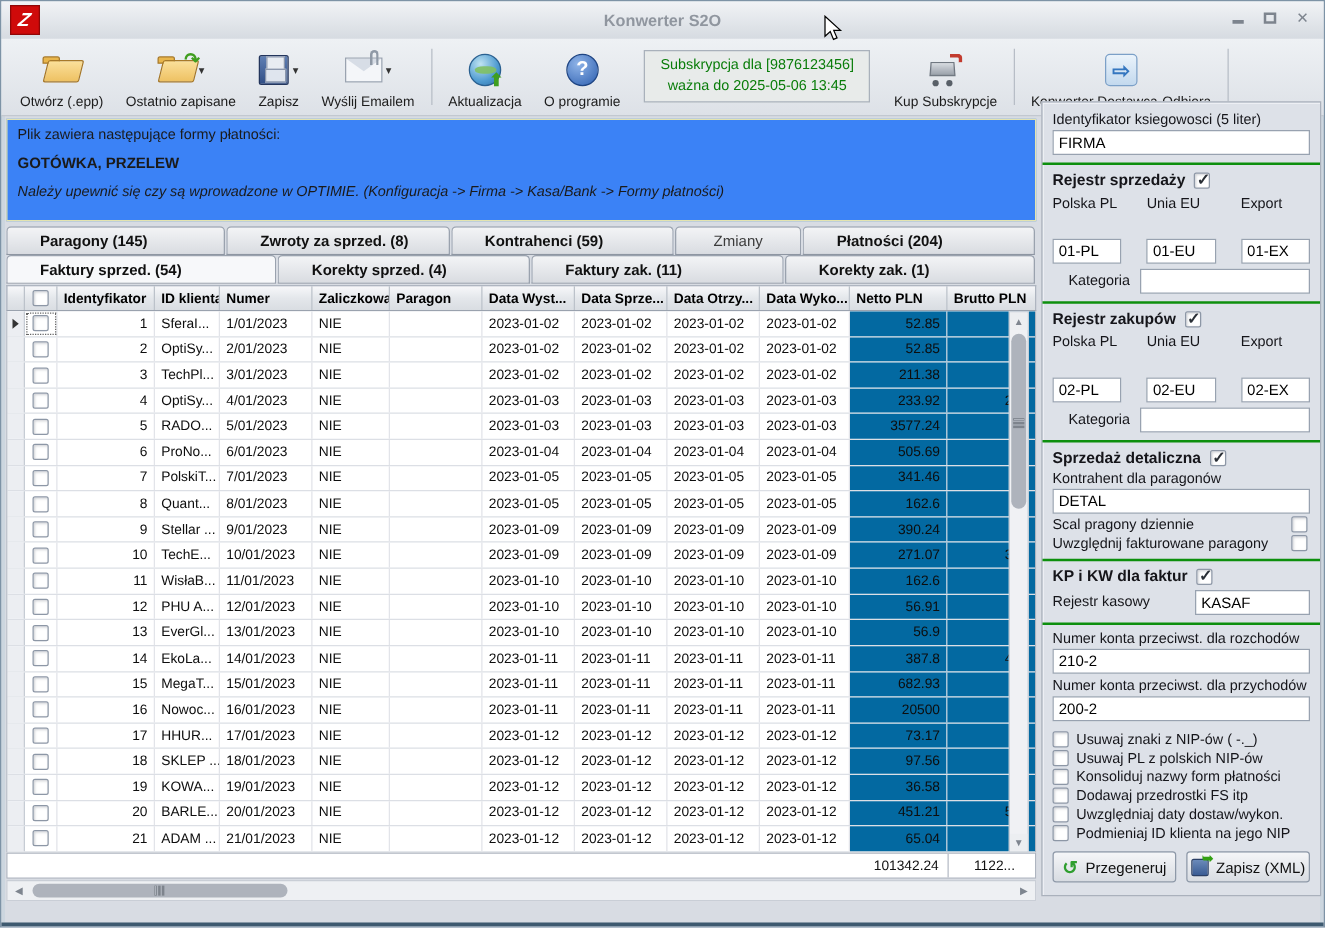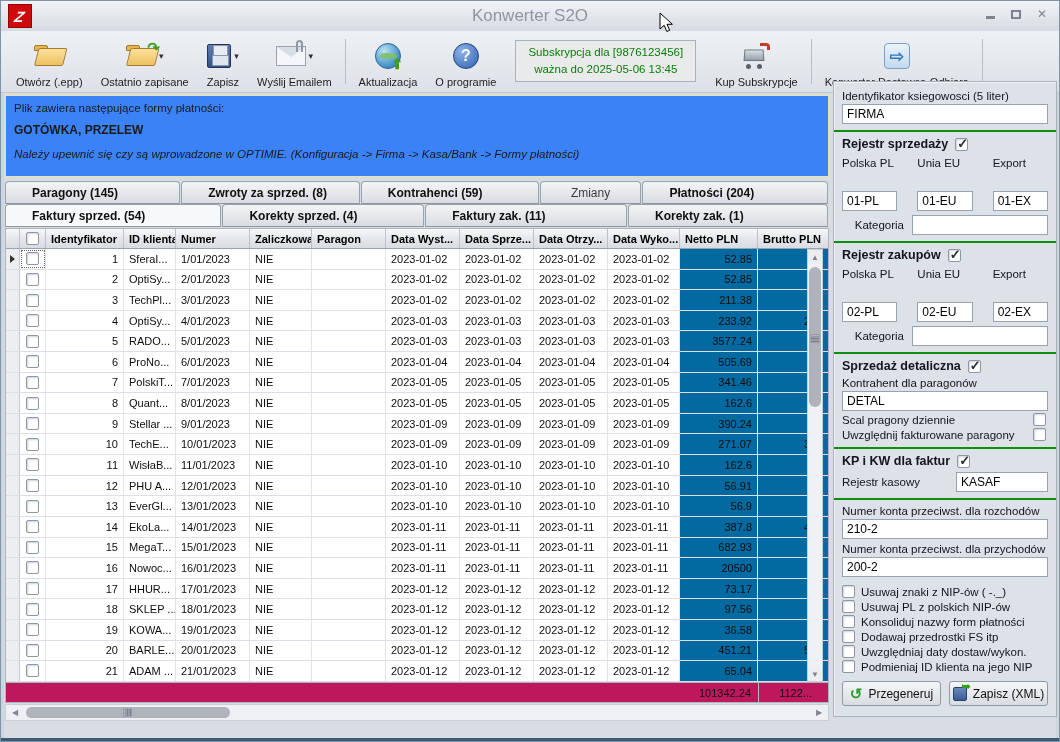--- a/index.html
+++ b/index.html
@@ -7,21 +7,21 @@
   .window{position:relative;width:1060px;height:742px;background:#d8dce3;
     border:1px solid #7d93a6;box-shadow:inset 0 0 0 3px #ccd6df;overflow:hidden;}
   .window::after{content:"";position:absolute;left:0;right:0;bottom:0;height:3px;background:#3e5a70;}
 
   
   .titlebar{position:absolute;left:0;top:0;width:100%;height:30px;
     background:linear-gradient(#f1f3f6,#d6dbe1);display:flex;align-items:center;}
   .appicon{position:absolute;left:7px;top:3px;width:24px;height:24px;background:#cf0a0a;
     border:1px solid #8f0606;display:flex;align-items:center;justify-content:center;}
   .appicon span{color:#fff;font-weight:bold;font-size:15px;font-style:italic;transform:skewX(-12deg);}
-  .title{flex:1;text-align:center;font-size:17px;color:#90969f;}
+  .title{flex:1;text-align:center;font-size:13px;color:#90969f;font-weight:bold;}
   .winctrl{position:absolute;right:10px;top:6px;display:flex;gap:12px;align-items:center;}
   .wbtn{width:14px;height:14px;display:flex;align-items:center;justify-content:center;color:#7d848e;font-size:12px;}
   .wbtn .minbar{width:9px;height:3px;background:#7d848e;margin-top:7px;}
   .wbtn .maxbox{width:10px;height:9px;border:2px solid #7d848e;}
 
   
   .toolbar{position:absolute;left:0;top:30px;width:100%;height:62px;
     background:linear-gradient(#eef1f4,#dde1e7);border-bottom:1px solid #c2c8d0;
     display:flex;align-items:stretch;padding:4px 6px 2px 6px;}
   .tbtn{display:flex;flex-direction:column;align-items:center;justify-content:flex-end;
@@ -105,21 +105,21 @@
   .trow .c.yellow{background:#0369a1;}
   .trow .c.brutto{border-right:none;padding-right:18px;}
   .tri{width:0;height:0;border-left:5px solid #333;border-top:4px solid transparent;border-bottom:4px solid transparent;display:none;}
   .trow.first .tri{display:block;}
   .trow.first .cbc{outline:1px dotted #666;outline-offset:-2px;}
   .cb{width:13px;height:13px;background:#fff;border:1px solid #8d97a6;border-radius:2px;
      box-shadow:inset 1px 1px 2px rgba(70,80,95,.25);position:relative;flex:0 0 auto;}
   .cb.checked::after{content:"✓";position:absolute;left:1px;top:-3px;font-size:13px;font-weight:bold;color:#2a2f36;}
 
   .tsum{position:absolute;left:0;top:589px;width:100%;height:21px;display:grid;grid-template-columns:var(--cols);
-    background:#be185d;border:1px solid #aeb5c0;font-size:11px;color:#111;}
+    background:#ffffff;border:1px solid #aeb5c0;font-size:11px;color:#111;}
   .tsum .sc{display:flex;align-items:center;justify-content:flex-end;padding:0 7px;}
   .tsum .sc.sep{border-left:1px solid #b6bcc6;}
 
   
   .vscroll{position:absolute;left:802px;top:156px;width:16px;height:433px;background:#f0f1f4;border:1px solid #c9ced6;}
   .varrow{position:absolute;left:0;width:14px;height:14px;display:flex;align-items:center;justify-content:center;color:#7e858f;font-size:8px;background:#eceef1;}
   .varrow.up{top:0;} .varrow.down{bottom:0;}
   .vthumb{position:absolute;left:1px;top:17px;width:12px;height:140px;background:#aeb3bc;border-radius:6px;}
   .vthumb::after{content:"";position:absolute;left:2px;top:68px;width:8px;height:1px;box-shadow:0 0 0 .5px #7e848d,0 3px 0 .5px #7e848d,0 6px 0 .5px #7e848d;}
   .hscroll{position:absolute;left:0;top:611px;width:100%;height:17px;background:#eef0f3;border:1px solid #c9ced6;}

